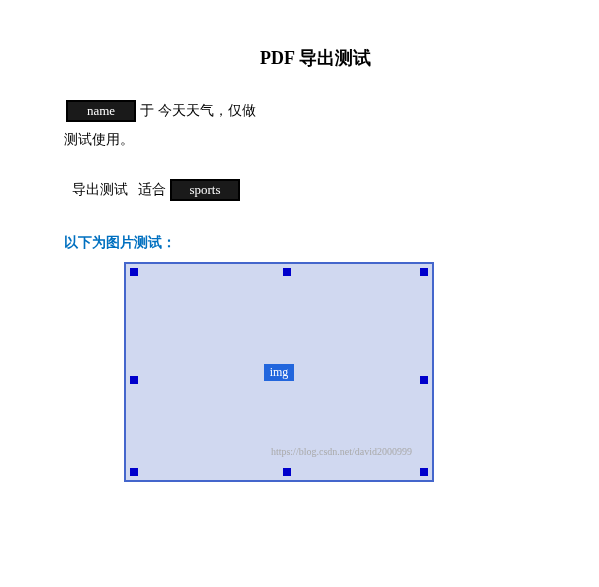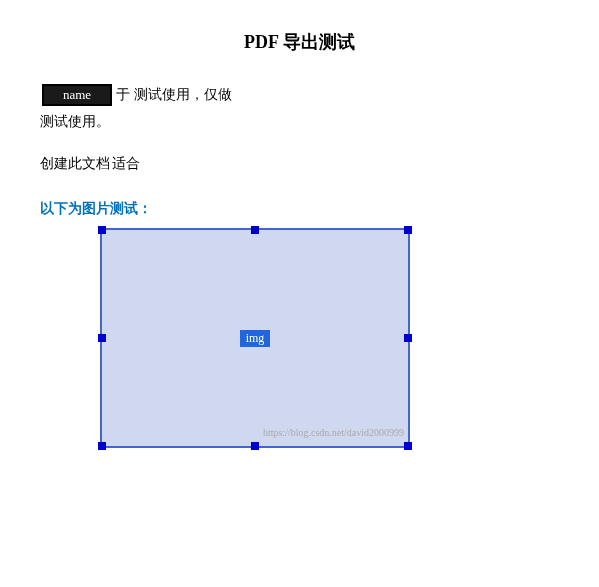--- a/index.html
+++ b/index.html
@@ -1,16 +1,16 @@
 <!DOCTYPE html>
 <html><head>
   <meta charset="utf-8">
   <style>
     * {
-      margin: 0;
+      margin: 8px;
       padding: 0;
       box-sizing: border-box;
     }
 
     body {
       width: 599px;
       min-height: 587px;
       background: #ffffff;
       font-family: "SimSun", "宋体", serif;
       font-size: 14px;
@@ -115,42 +115,43 @@
     .handle.top-right { top: -4px; right: -4px; }
     .handle.bottom-left { bottom: -4px; left: -4px; }
     .handle.bottom-right { bottom: -4px; right: -4px; }
     .handle.top-mid { top: -4px; left: calc(50% - 4px); }
     .handle.bottom-mid { bottom: -4px; left: calc(50% - 4px); }
     .handle.left-mid { top: calc(50% - 4px); left: -4px; }
     .handle.right-mid { top: calc(50% - 4px); right: -4px; }
 
     .watermark {
       position: absolute;
-      bottom: 10px;
+      bottom: 17px;
       right: 6px;
       font-size: 10px;
       color: #aaaaaa;
     }
   </style>
 </head>
 <body>
 
 <h1 class="page-title">PDF 导出测试</h1>
 
 <div class="paragraph-1">
   <span class="inline-field">name</span>
   <span class="text-connector">于</span>
-  <span class="text-connector">测试使用，仅做</span>
+  <span class="text-connector">今天天气，仅做</span>
 </div>
 
 <div class="paragraph-2">测试使用。</div>
 
 <div class="paragraph-3">
-  <span>创建此文档</span>
+  <span>导出测试</span>
   <span class="text-connector">适合</span>
+  <span class="inline-field">sports</span>
 </div>
 
 <div class="image-section-label">以下为图片测试：</div>
 
 <div class="image-placeholder-container">
   <div class="image-placeholder">
     <span class="handle top-left"></span>
     <span class="handle top-mid"></span>
     <span class="handle top-right"></span>
     <span class="handle left-mid"></span>

